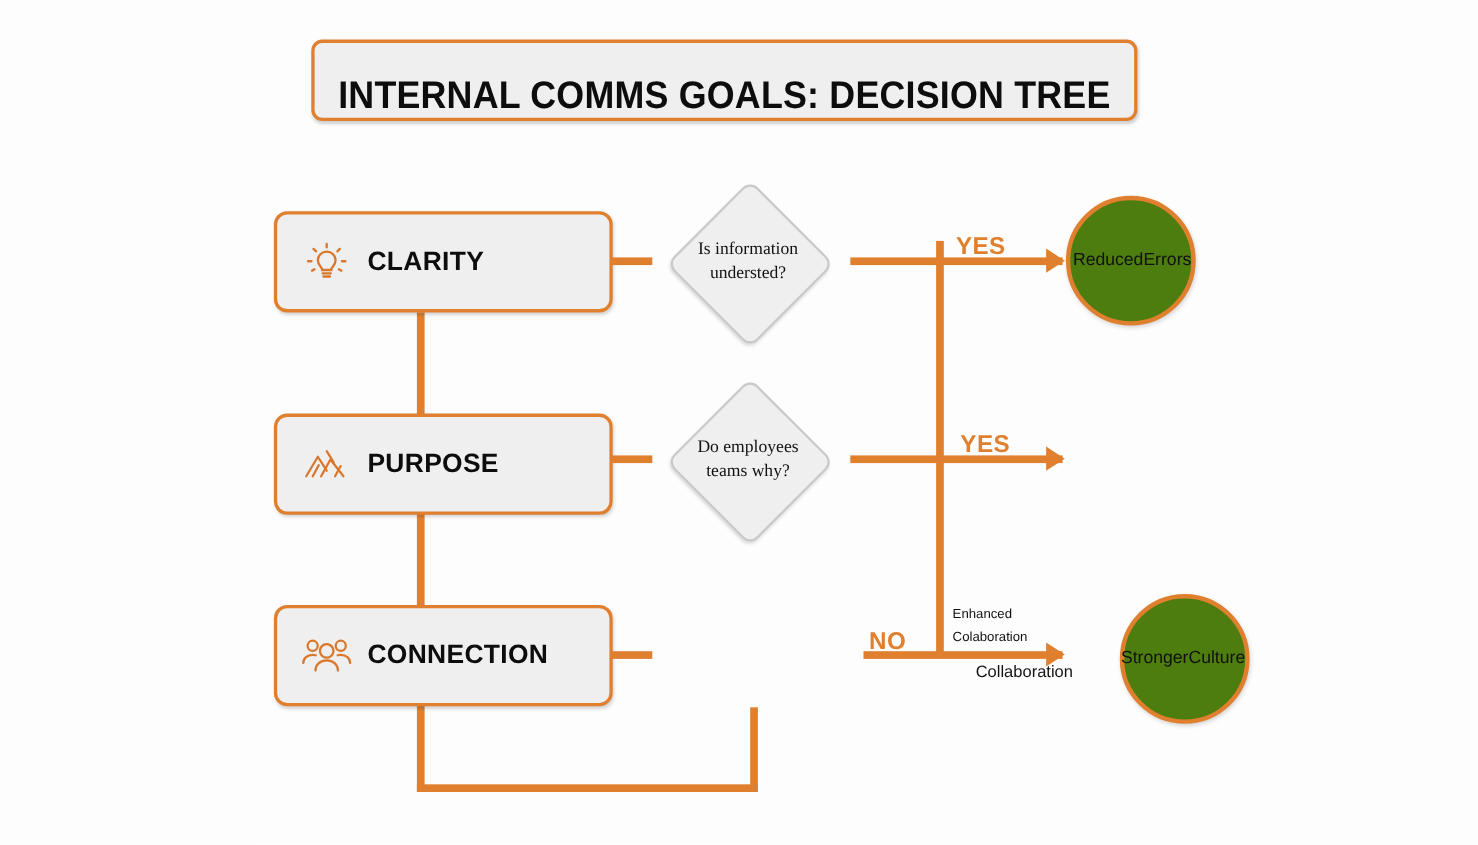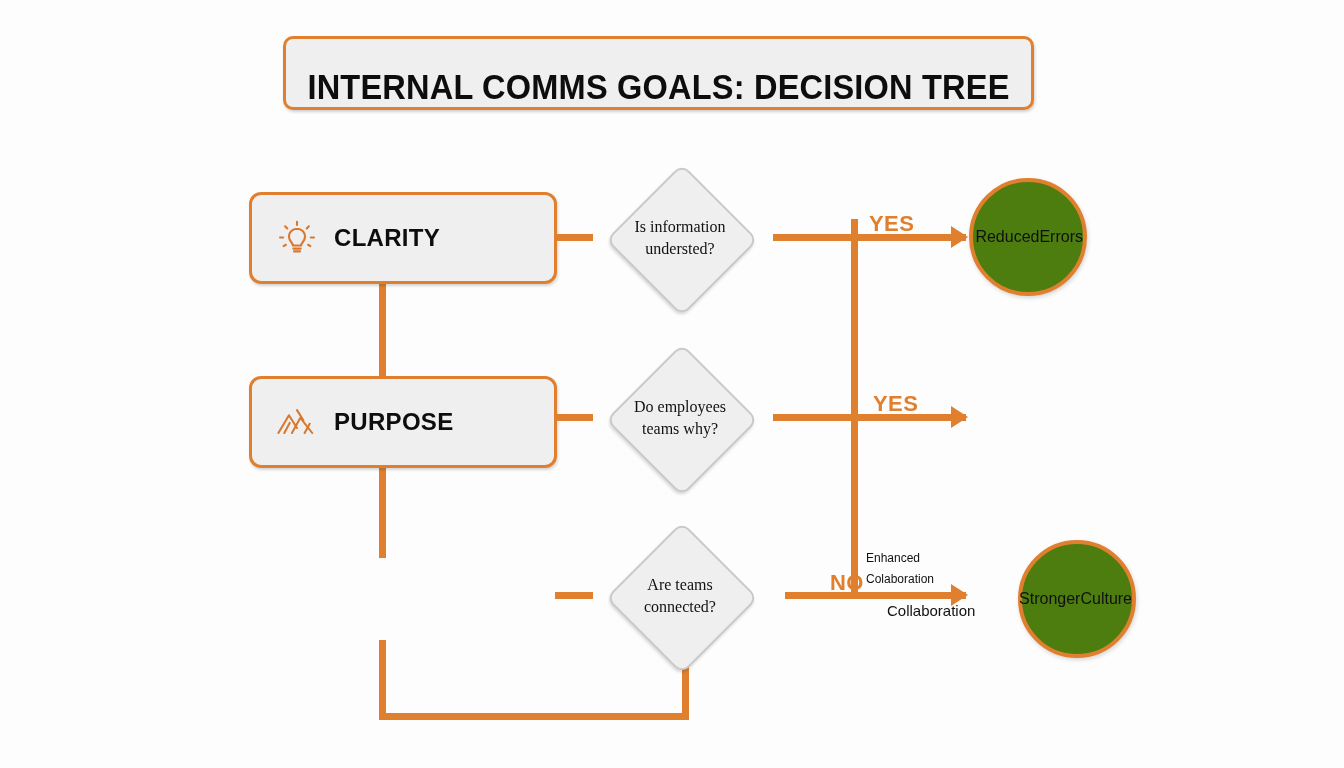--- a/index.html
+++ b/index.html
@@ -239,34 +239,40 @@
       <span>Do employees</span>
       <span>teams why?</span>
     </div>
   </div>
 
   <div class="hline" style="left:773px; top:414px; width:193px;"></div>
   <div class="arrow-head" style="left:951px; top:406px;"></div>
   <span class="edge-label" style="left:873px; top:391px;">YES</span>
 
 
+  <div class="goal-box" style="top:550px;">
+    <span class="goal-icon">
+      <svg width="46" height="40" viewBox="0 0 54 44" fill="none" stroke="#D9772C" stroke-width="2.4" stroke-linecap="round" stroke-linejoin="round">
+        <circle cx="27" cy="17" r="7.2"></circle>
+        <path d="M15 38c0-6.6 5.4-11 12-11s12 4.4 12 11"></path>
+        <circle cx="12" cy="11.5" r="5.4"></circle>
+        <path d="M2 30c0-5.3 4.3-8.8 10-8.8 1.2 0 2.3.15 3.3.43"></path>
+        <circle cx="42" cy="11.5" r="5.4"></circle>
+        <path d="M52 30c0-5.3-4.3-8.8-10-8.8-1.2 0-2.3.15-3.3.43"></path>
+      </svg>
+    </span>
+    <span class="goal-label">CONNECTION</span>
+  </div>
 
   <div class="hline" style="left:555px; top:592px; width:38px;"></div>
 
-  <div class="diamond-wrap" style="left:585px; top:522px;">
-    <div class="diamond-shape"></div>
-    <div class="diamond-text">
-      <span>Are teams</span>
-      <span>connected?</span>
-    </div>
-  </div>
 
   <div class="hline" style="left:785px; top:592px; width:181px;"></div>
   <div class="arrow-head" style="left:951px; top:584px;"></div>
-  <span class="edge-label" style="left:830px; top:570px;">NO</span>
+  <span class="edge-label" style="left:790px; top:570px;">NO</span>
 
   <span class="plain-label lbl-enhanced" style="left:866px; top:551px;">Enhanced</span>
   <span class="plain-label lbl-colab-sm" style="left:866px; top:572px;">Colaboration</span>
   <span class="plain-label lbl-colab-lg" style="left:887px; top:602px;">Collaboration</span>
 
   <div class="circle" style="left:1018px; top:540px;">
     <span>Stronger</span>
     <span>Culture</span>
   </div>
 

